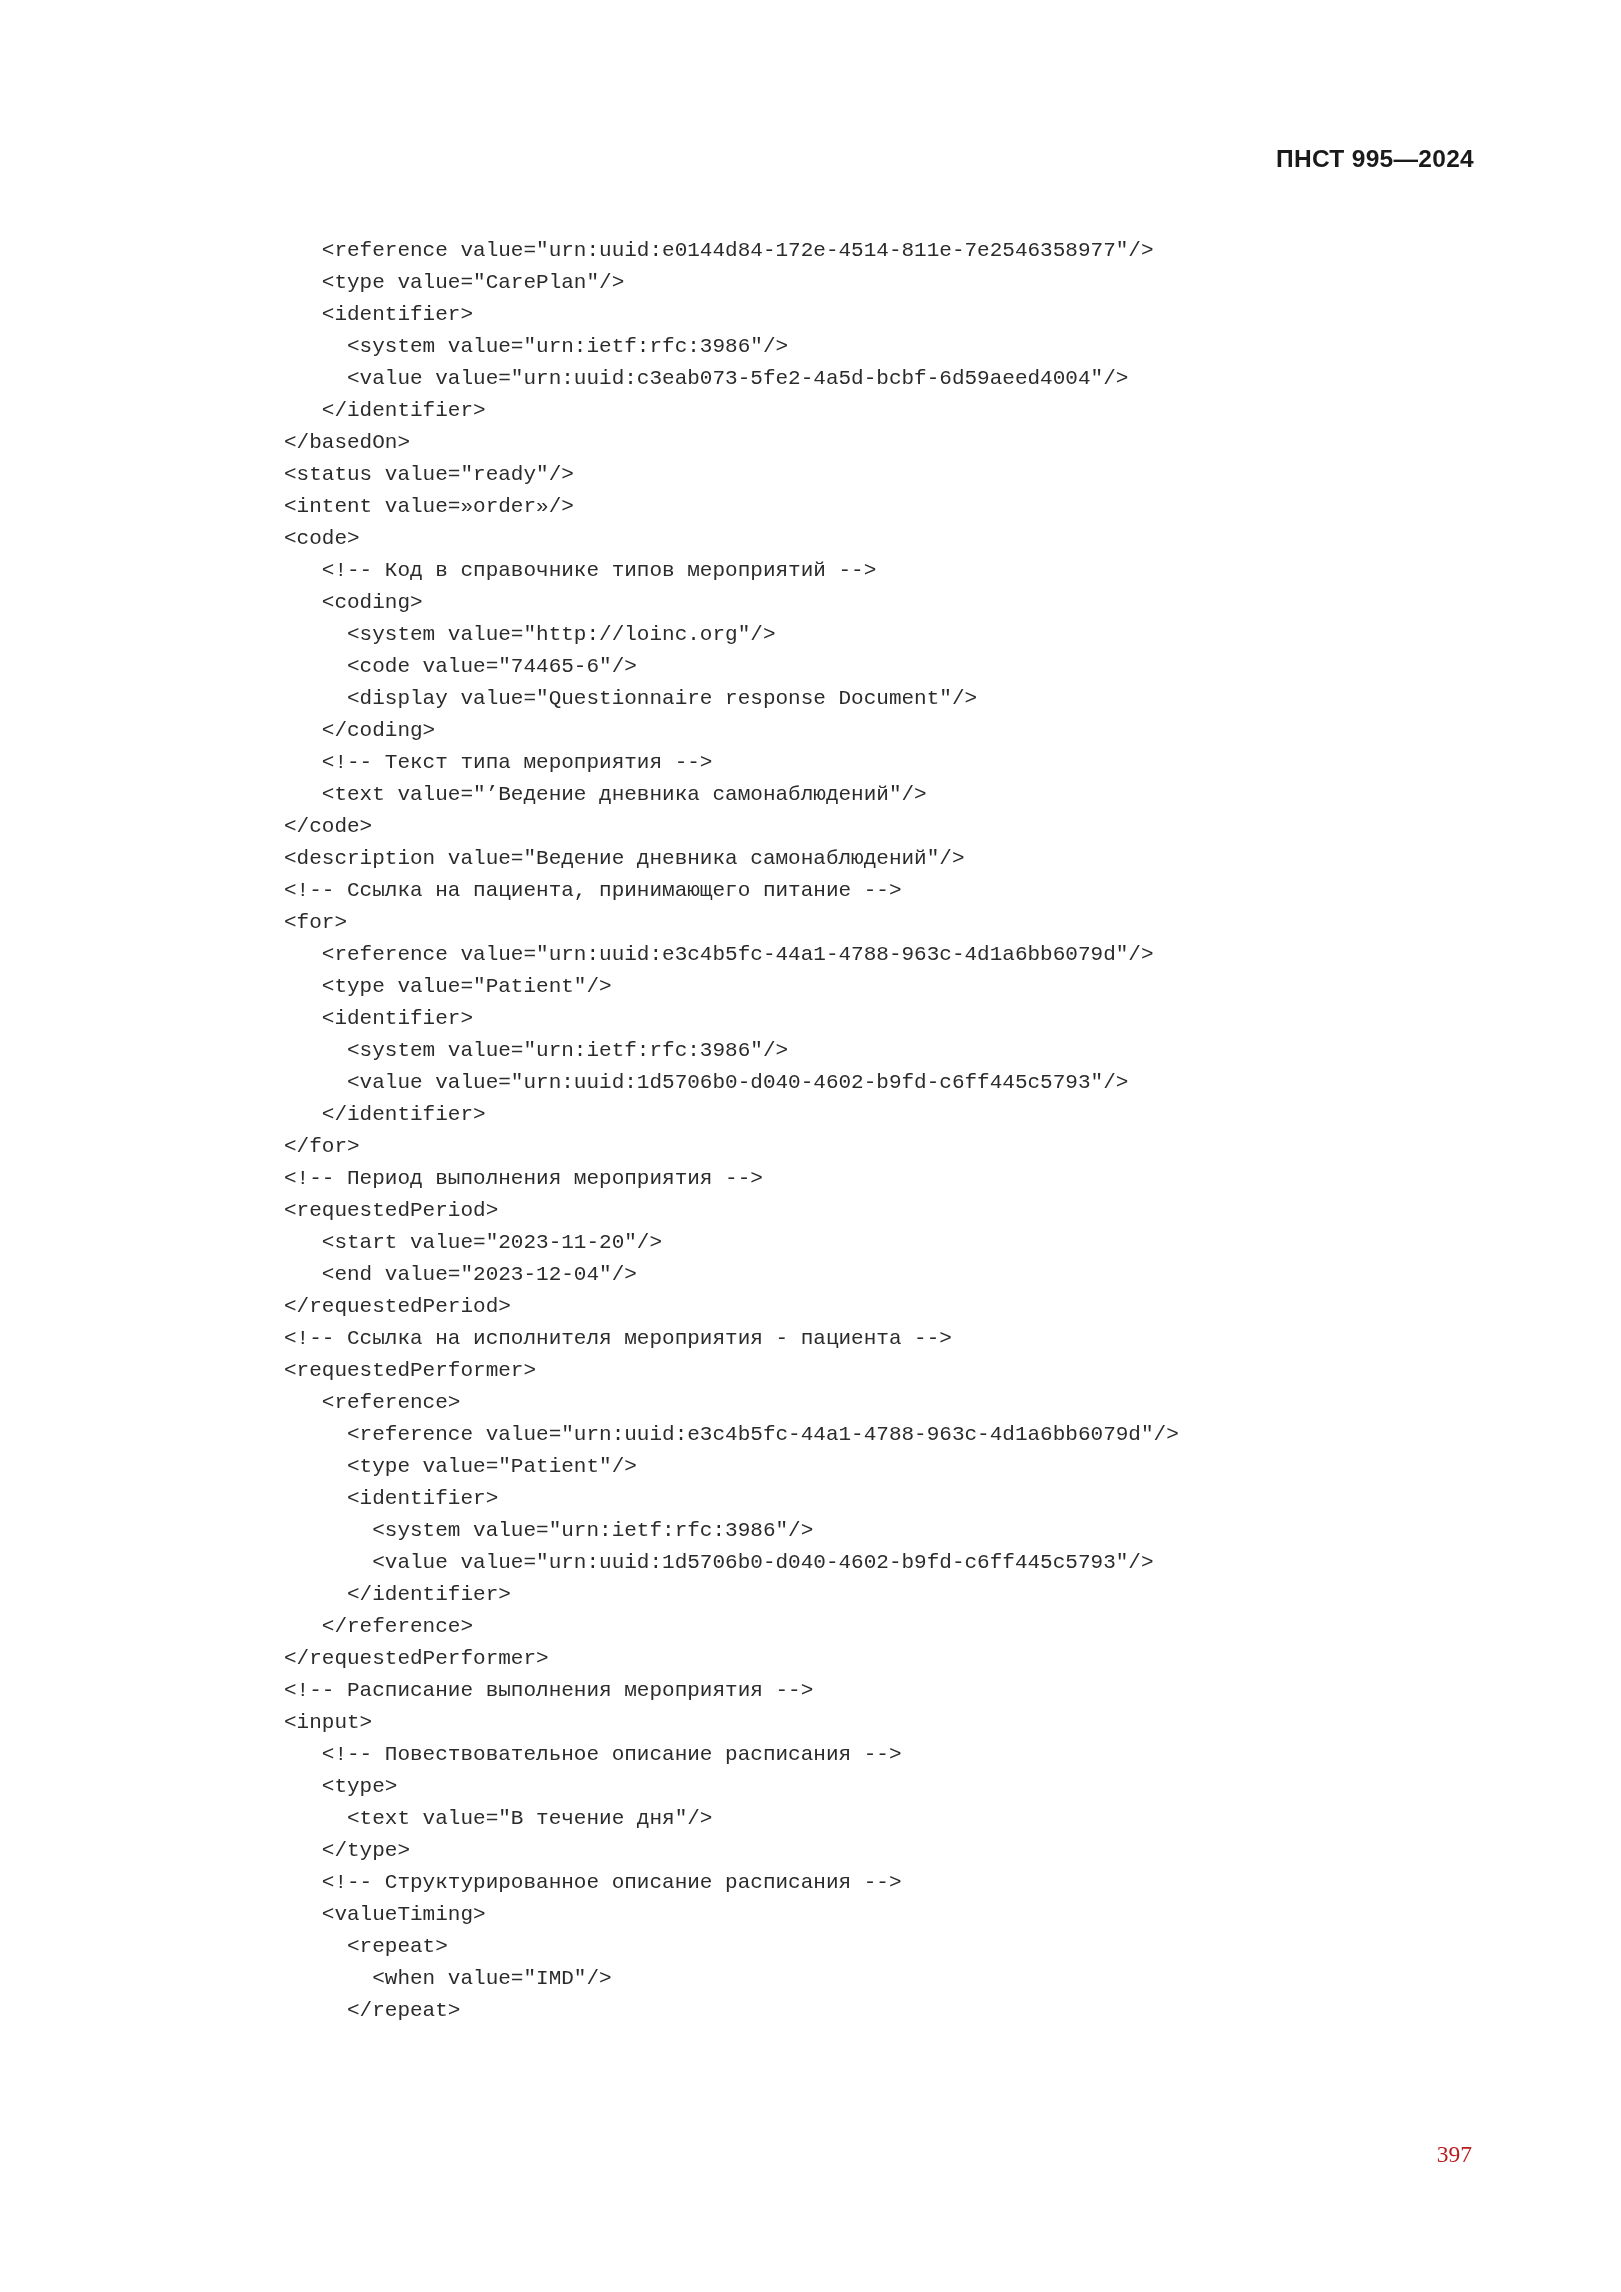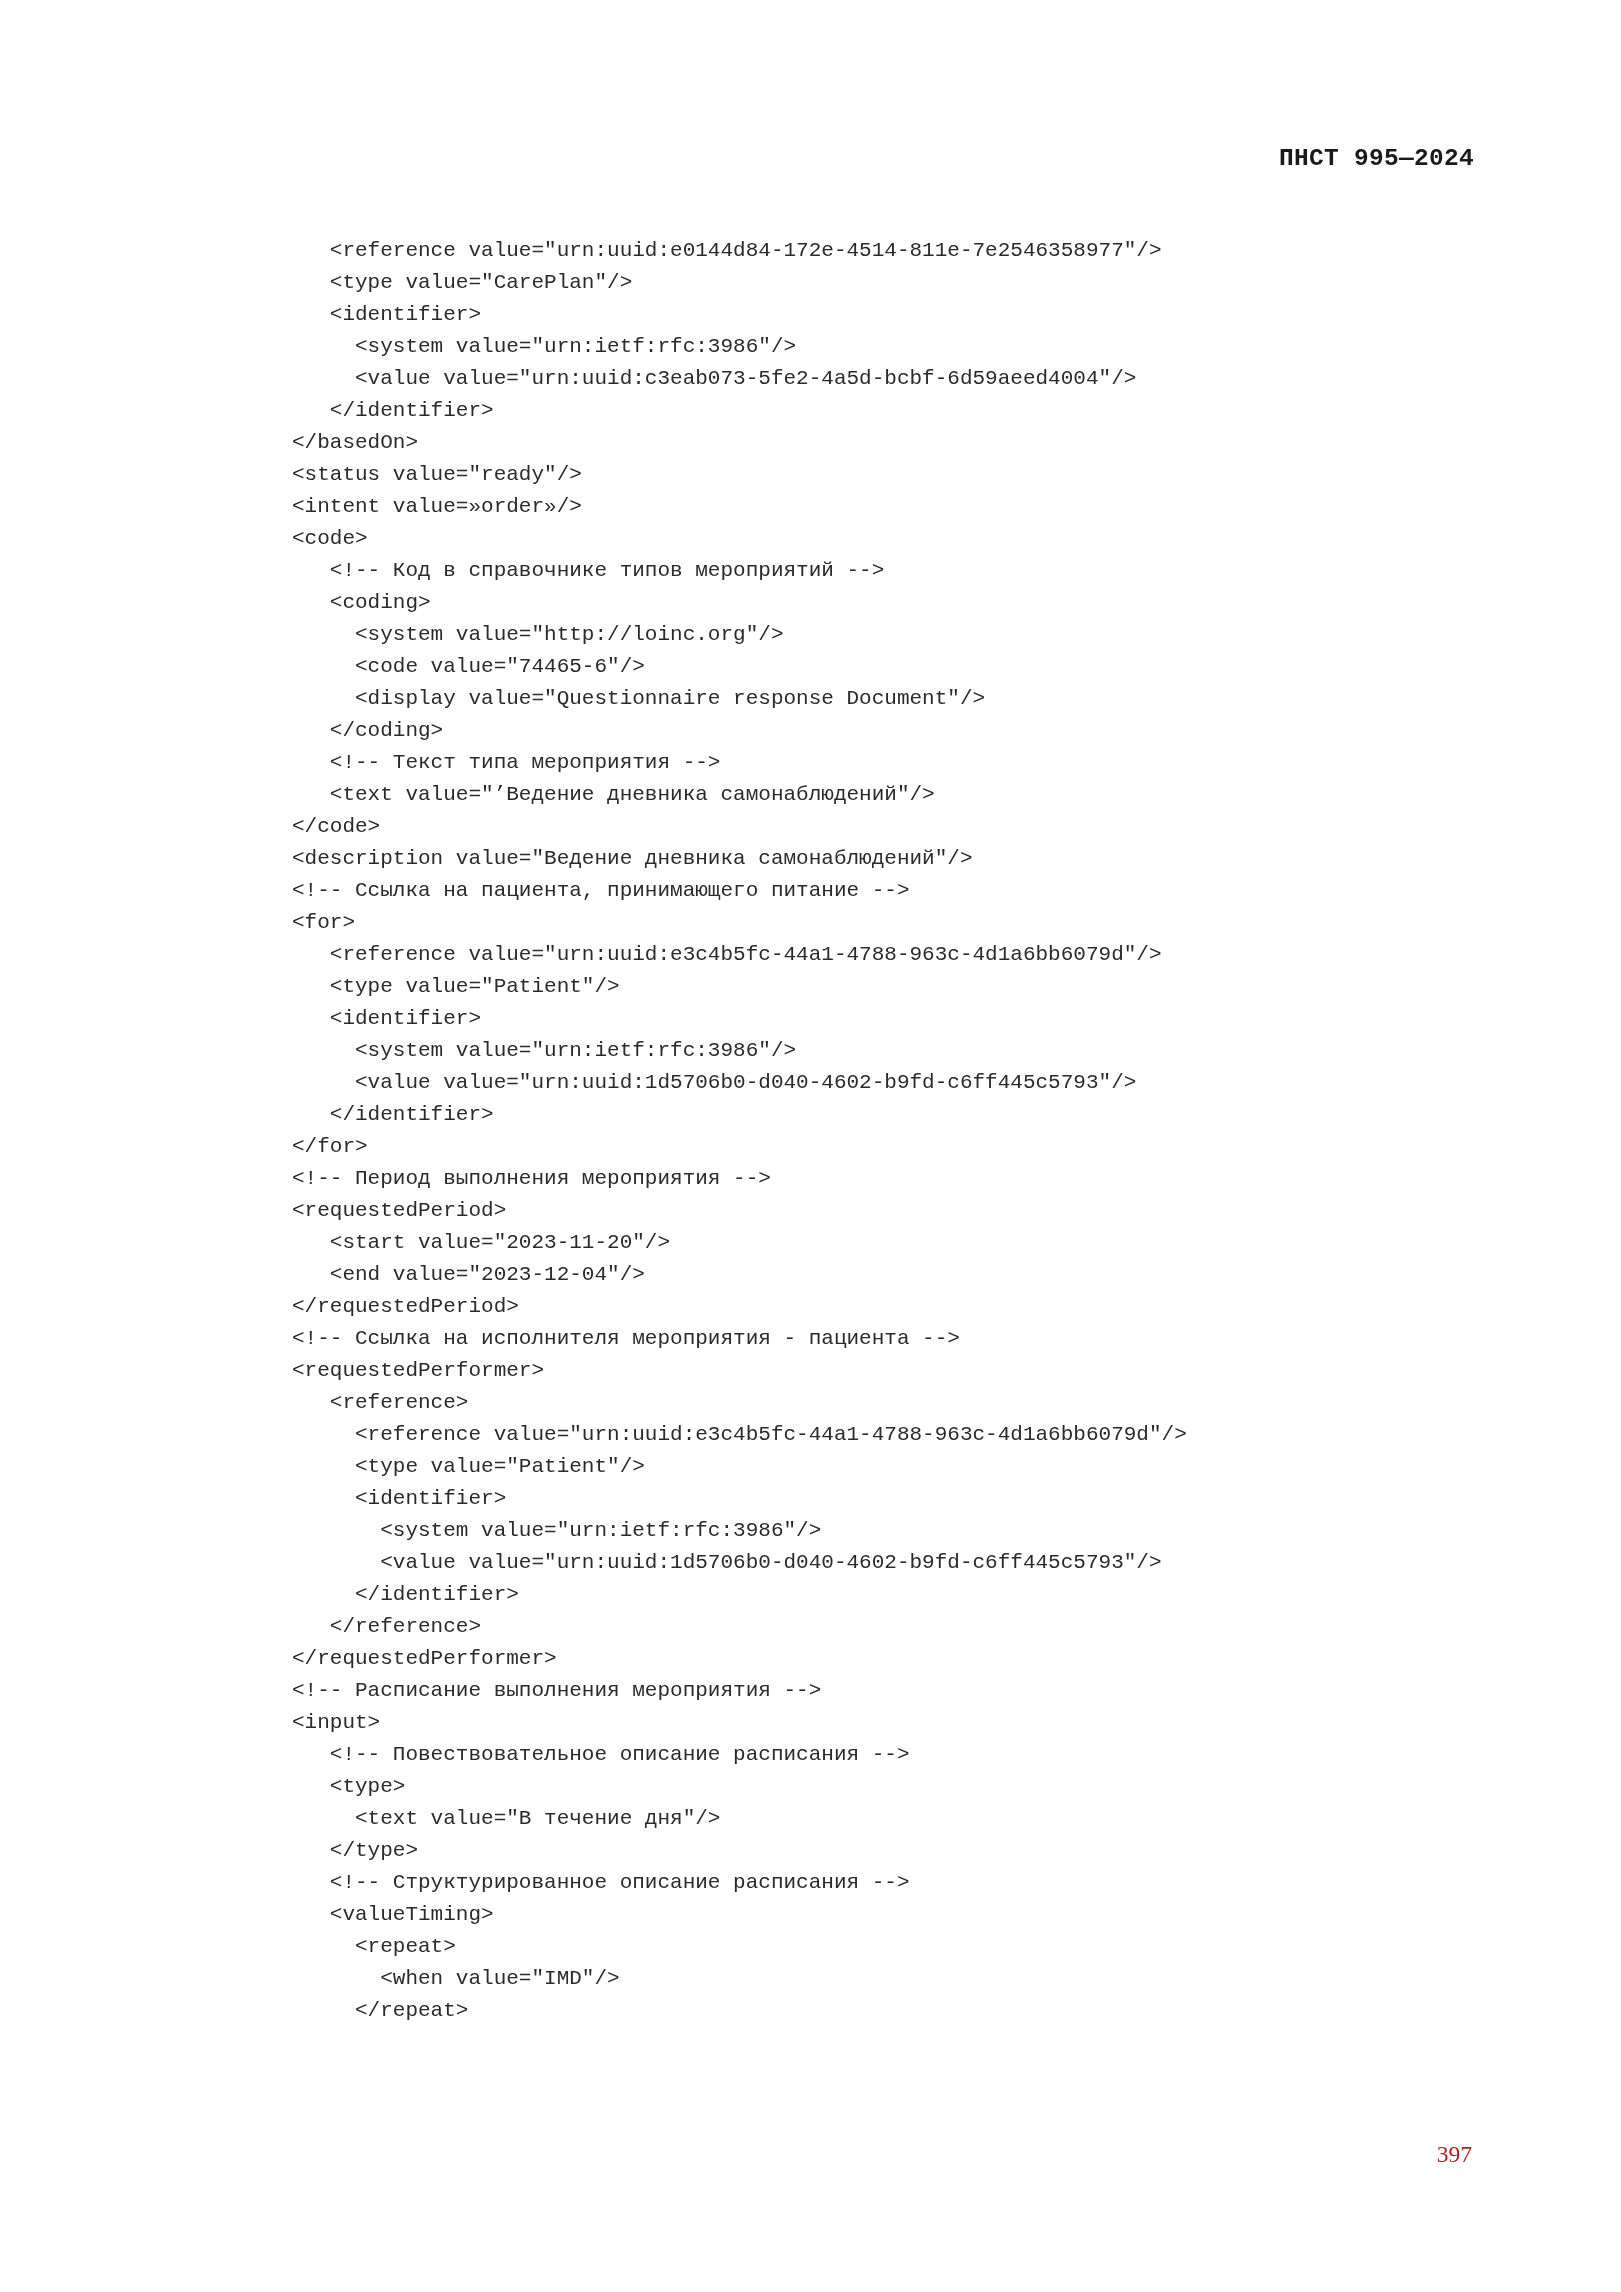--- a/index.html
+++ b/index.html
@@ -13,31 +13,31 @@
     height: 2293px;
     background: #ffffff;
     box-sizing: border-box;
     font-family: "Liberation Serif", serif;
     overflow: hidden;
   }
   .header {
     position: absolute;
     top: 145px;
     right: 147px;
-    font-family: Liberation Mono, monospace;
+    font-family: Liberation Sans, sans-serif;
     font-size: 24.5px;
     font-weight: bold;
     color: #1a1a1a;
     letter-spacing: 0.3px;
     white-space: nowrap;
   }
   .code-block {
     position: absolute;
     top: 214px;
-    left: 292px;
+    left: 284px;
     width: 1206px;
     font-family: "Liberation Mono", monospace;
     font-size: 21px;
     line-height: 32px;
     color: #2b2b2b;
     white-space: pre;
     tab-size: 4;
   }
   .page-number {
     position: absolute;

